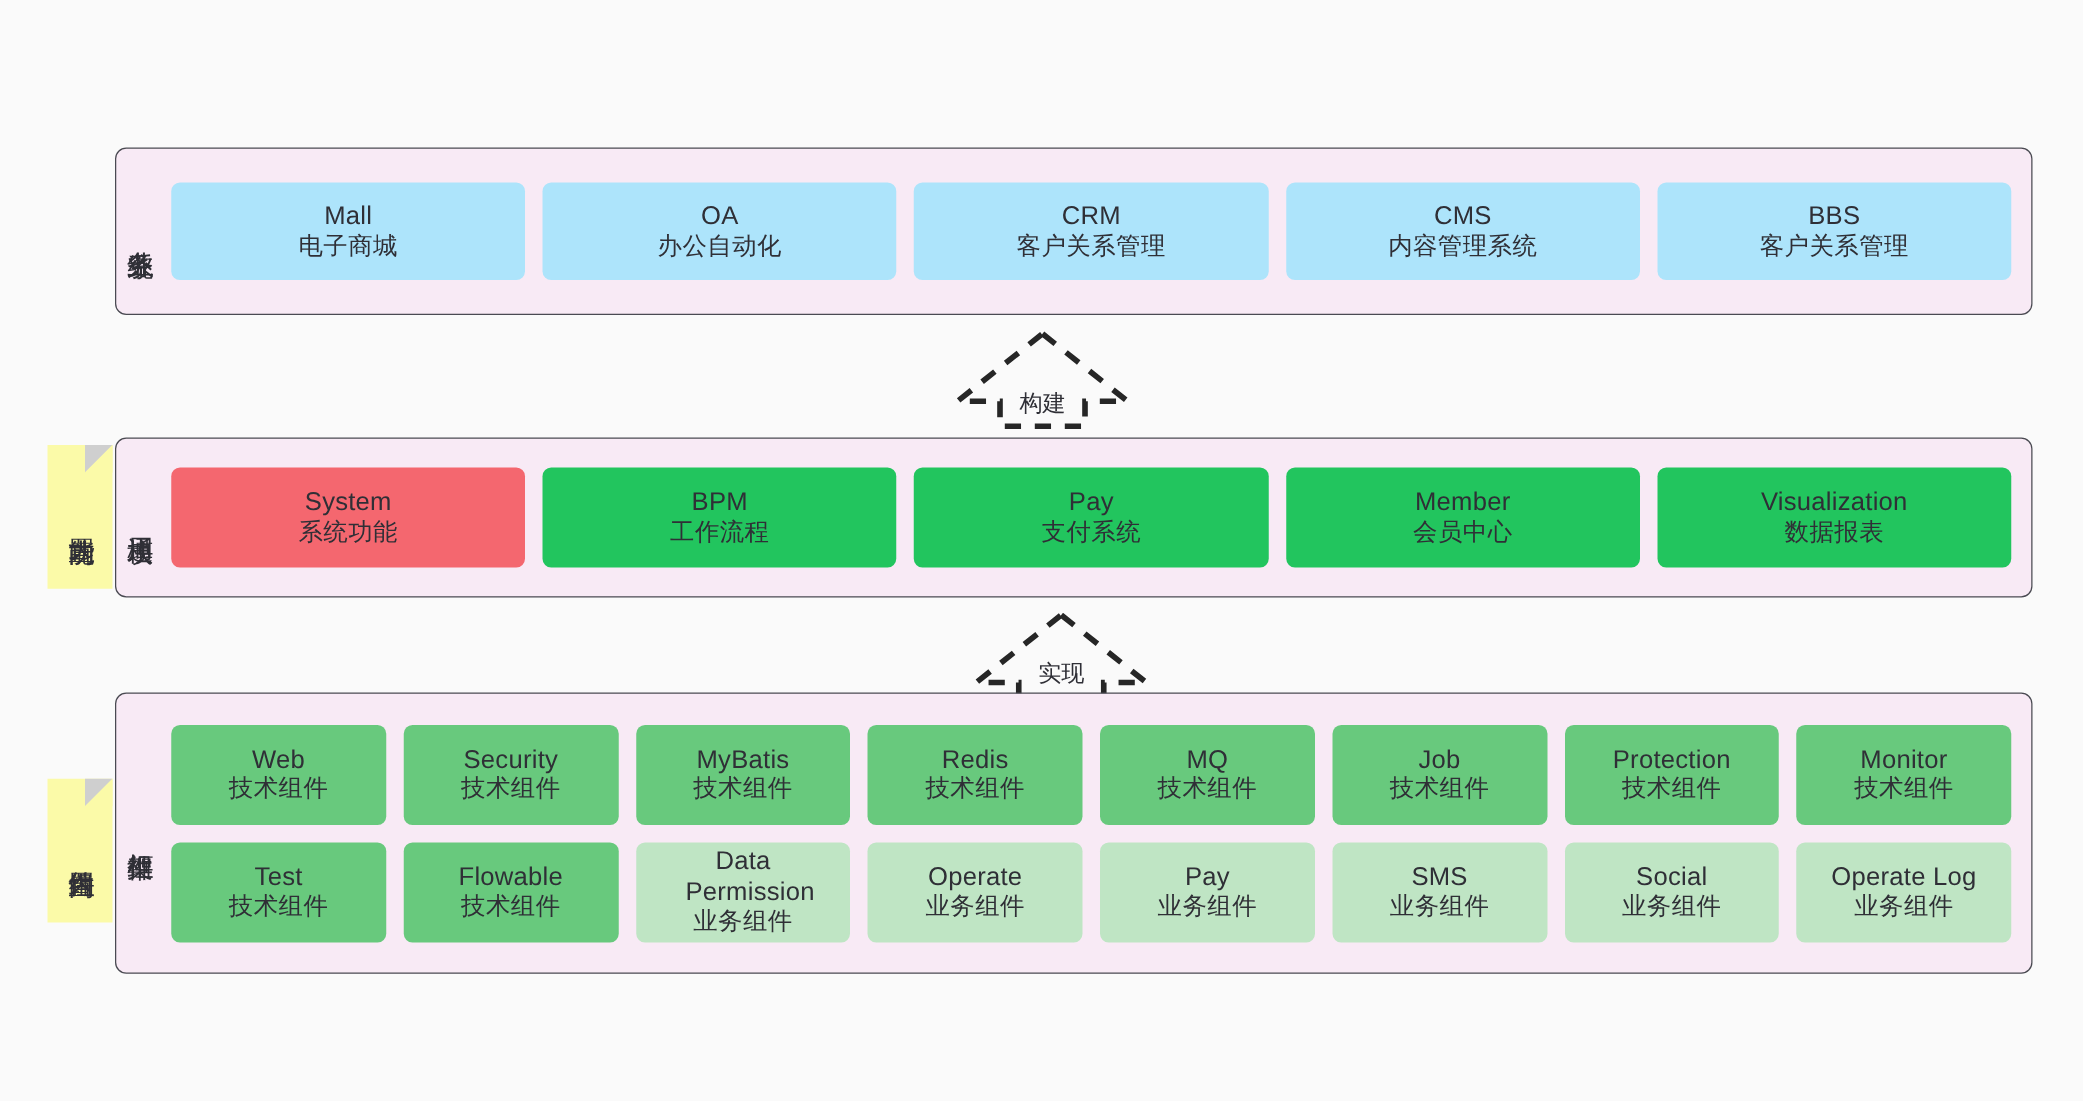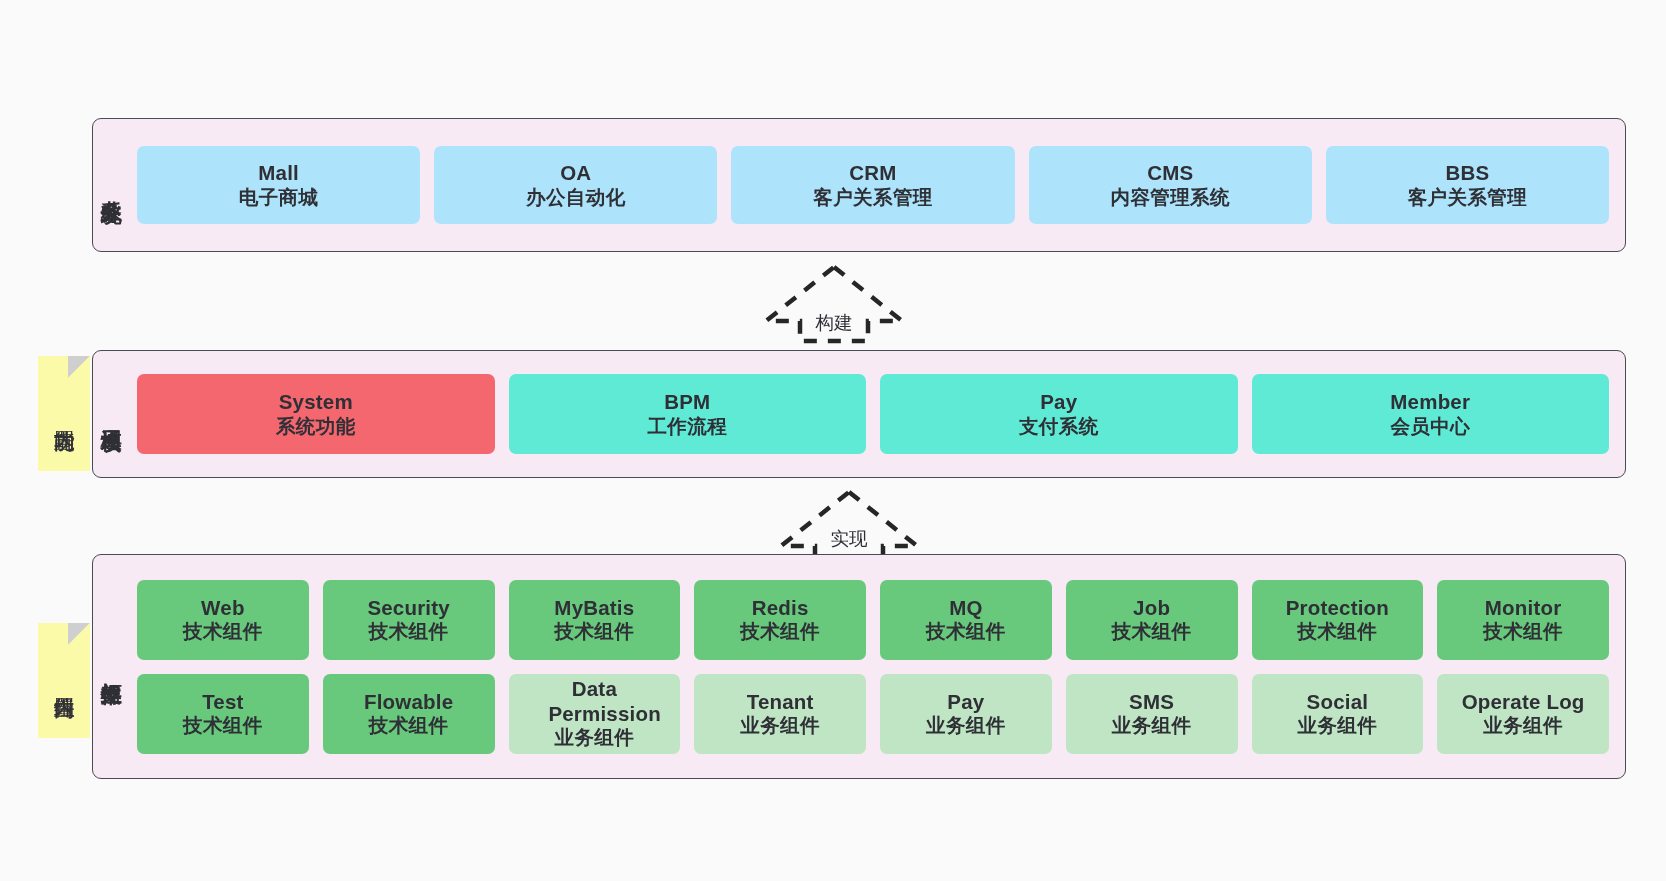--- a/index.html
+++ b/index.html
@@ -24,21 +24,20 @@
 
   
   .layer {
     position: absolute;
     box-sizing: border-box;
     background: #f8eaf5;
     border: 1.6px solid #4a4a52;
     border-radius: 9px;
     display: flex;
     align-items: stretch;
-    font-weight: bold;
   }
 
   .layer-title {
     flex: 0 0 auto;
     width: 36px;
     display: flex;
     align-items: center;
     justify-content: center;
     font-size: 21px;
     line-height: 1.08;
@@ -85,21 +84,21 @@
     letter-spacing: 0.2px;
   }
   .card .cn {
     font-size: 19.5px;
     color: #2f2f36;
     letter-spacing: 0.4px;
   }
 
   .card.blue     { background: #ade4fb; }
   .card.red      { background: #f4676f; }
-  .card.pink     { background: #5eead4; }
+  .card.pink     { background: #22c55e; }
   .card.green    { background: #68c97d; }
   .card.lgreen   { background: #bfe5c4; }
 
   
   .note {
     position: absolute;
     background: #fbfaa8;
     box-sizing: border-box;
     display: flex;
     align-items: center;
@@ -210,20 +209,24 @@
           <span class="cn">工作流程</span>
         </div>
         <div class="card pink">
           <span class="en">Pay</span>
           <span class="cn">支付系统</span>
         </div>
         <div class="card pink">
           <span class="en">Member</span>
           <span class="cn">会员中心</span>
         </div>
+        <div class="card pink">
+          <span class="en">Visualization</span>
+          <span class="cn">数据报表</span>
+        </div>
       </div>
     </div>
   </div>
 
   <div class="arrow" style="left:775px; top:488px; width:148px; height:82px;">
     <svg width="148" height="82" viewBox="0 0 148 82" aria-hidden="true">
       <polygon points="74,4 142,58 108,58 108,78 40,78 40,58 6,58" fill="none" stroke="#262626" stroke-width="4.5" stroke-dasharray="13,11" stroke-linejoin="miter"></polygon>
     </svg>
     <div class="arrow-label" style="top:38px;">实现</div>
   </div>
@@ -278,21 +281,21 @@
         </div>
         <div class="card green">
           <span class="en">Flowable</span>
           <span class="cn">技术组件</span>
         </div>
         <div class="card lgreen">
           <span class="en" style="max-width:92px;">Data Permission</span>
           <span class="cn">业务组件</span>
         </div>
         <div class="card lgreen">
-          <span class="en">Tenant</span>
+          <span class="en">Operate</span>
           <span class="cn">业务组件</span>
         </div>
         <div class="card lgreen">
           <span class="en">Pay</span>
           <span class="cn">业务组件</span>
         </div>
         <div class="card lgreen">
           <span class="en">SMS</span>
           <span class="cn">业务组件</span>
         </div>

